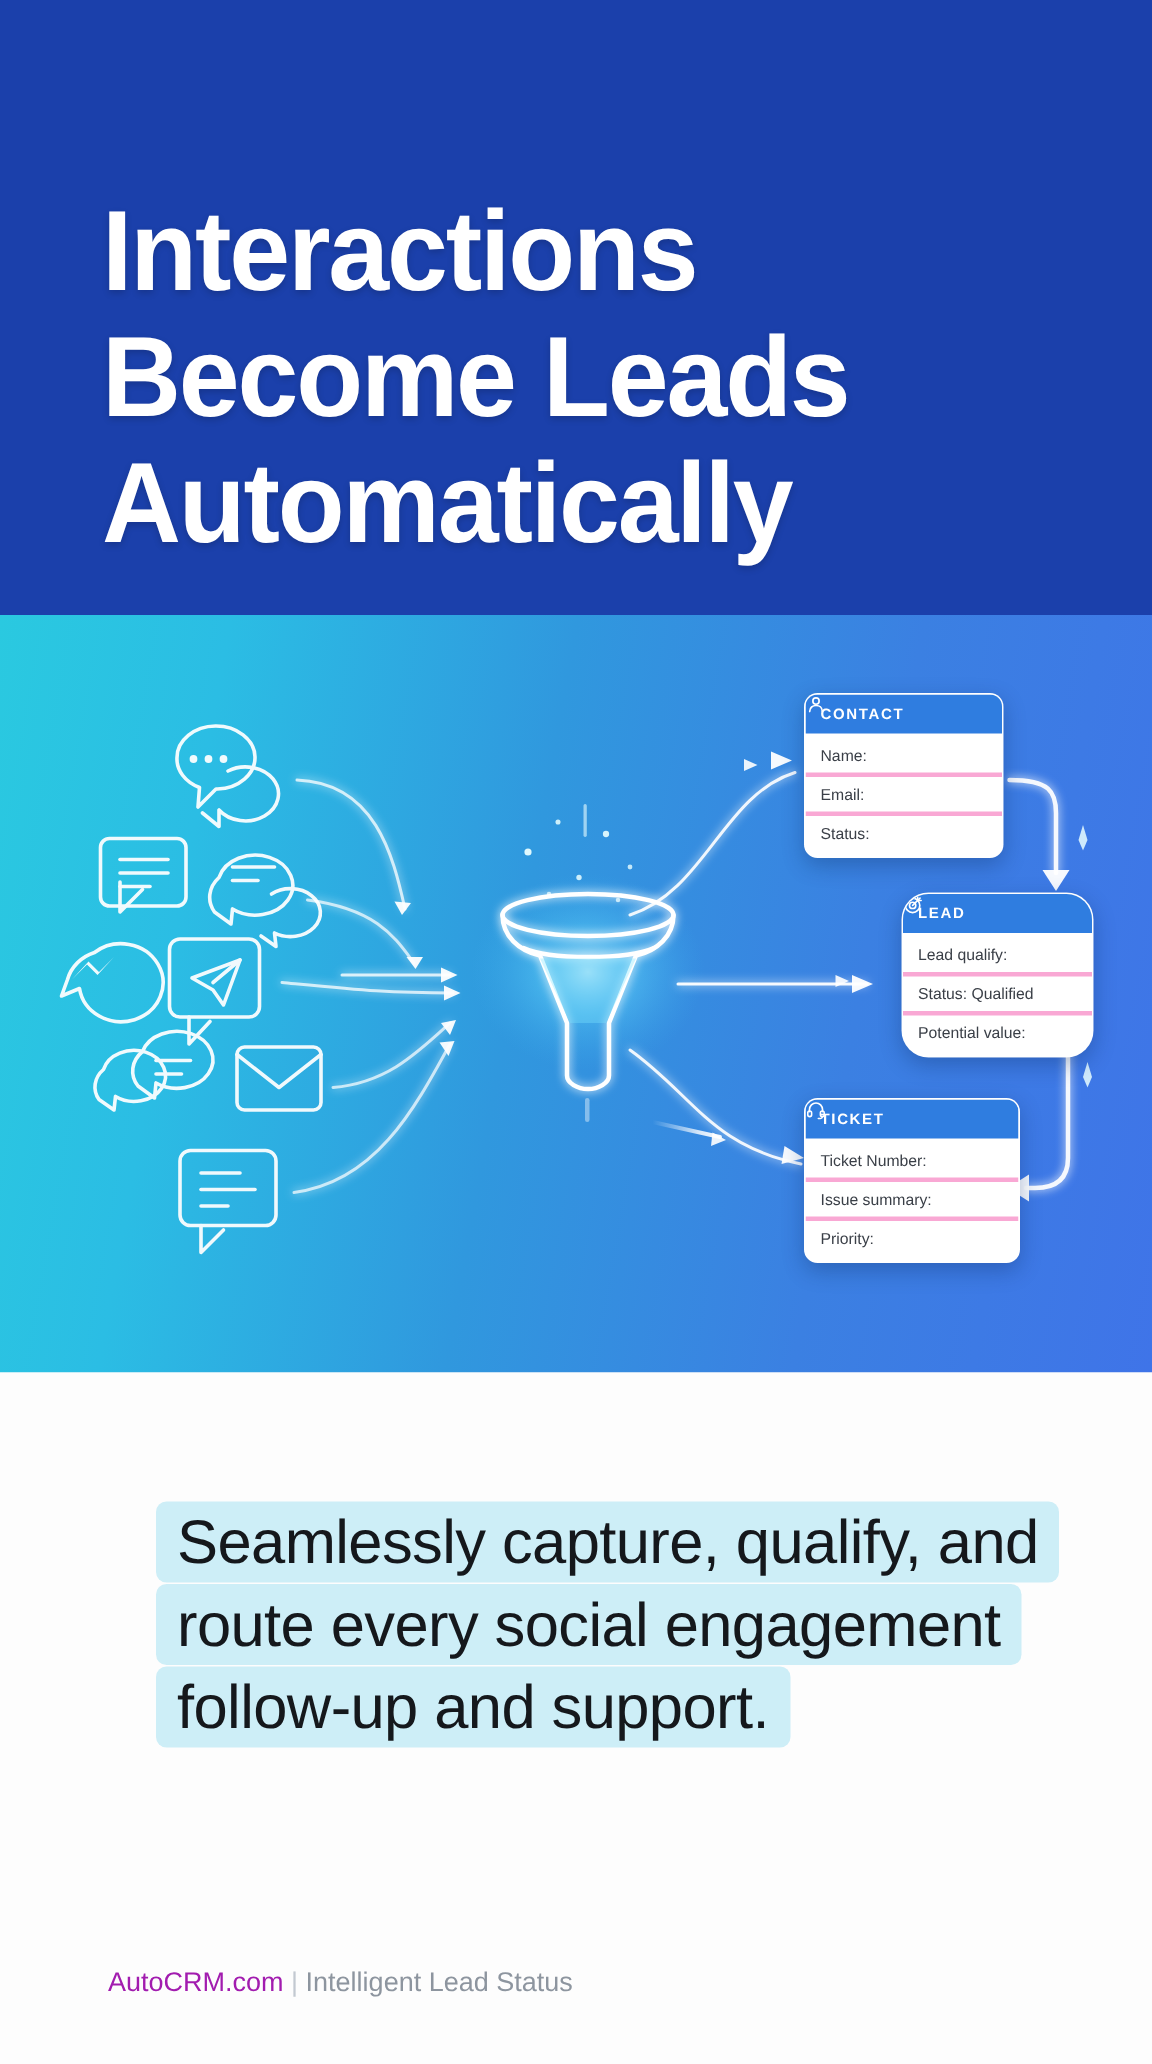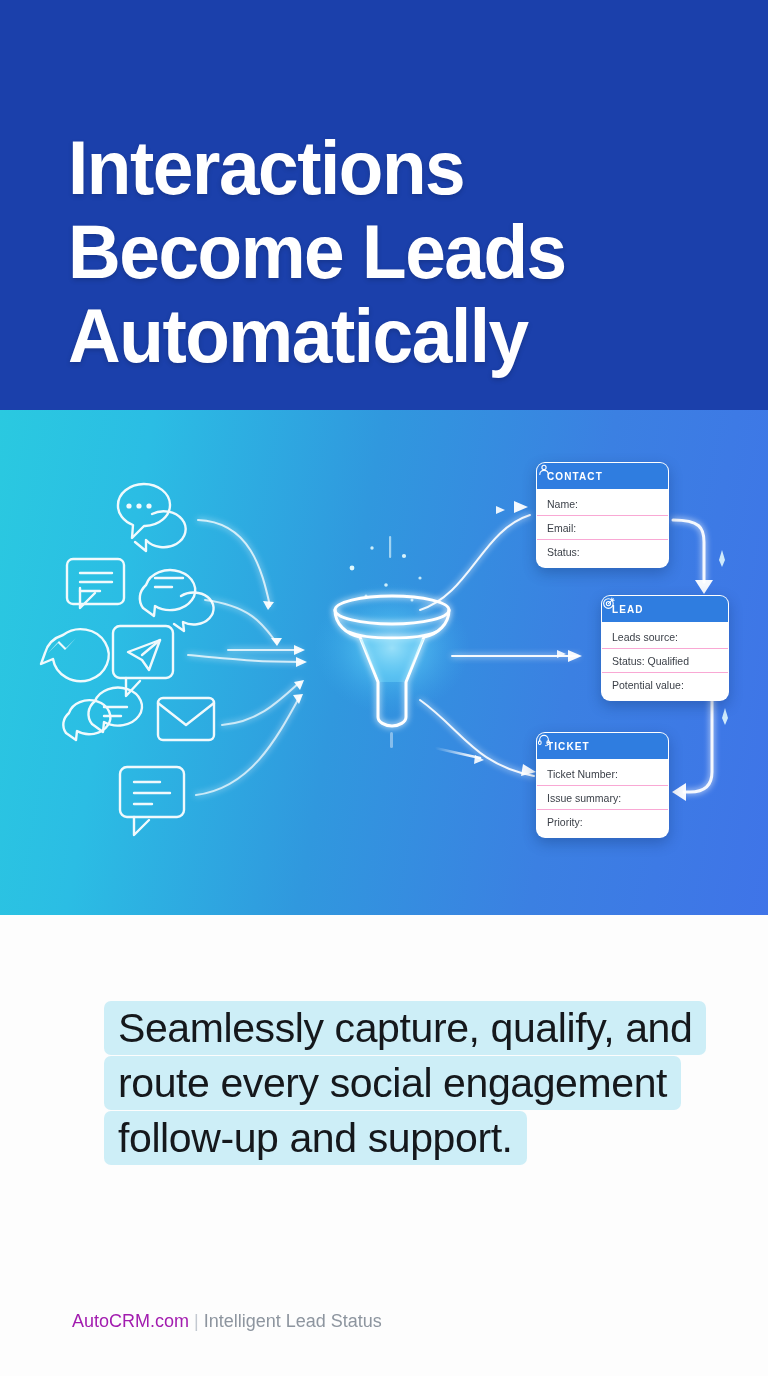--- a/index.html
+++ b/index.html
@@ -56,21 +56,21 @@
     padding: 0 10px;
   }
   .crm-card .card-head .ttl {
     color:#ffffff; font-size:10px; font-weight:700; letter-spacing:1.1px;
   }
   .crm-card .card-head svg { display:block; }
   .crm-card .card-body { padding: 3px 0 4px 0; }
   .crm-card .row {
     font-size: 10.5px; color:#3a3f47;
     padding: 5.5px 10px 5.5px 10px;
-    border-bottom: 1px solid #f9a8d4;
+    border-bottom: 3px solid #f9a8d4;
     white-space: nowrap;
   }
   .crm-card .row:last-child { border-bottom: none; }
 
   
   .body-section {
     position:absolute; left:0; top:915px; width:768px; height:461px;
     background:#fdfdfd;
   }
   .body-copy {
@@ -281,38 +281,38 @@
         </svg>
         <span class="ttl">CONTACT</span>
       </div>
       <div class="card-body">
         <div class="row">Name:</div>
         <div class="row">Email:</div>
         <div class="row">Status:</div>
       </div>
     </div>
 
-    <div class="crm-card" style="left:601px; top:185px; width:128px;">
+    <div class="crm-card" style="left:601px; top:185px; width:128px;border-radius:18px;">
       <div class="card-head">
         <svg width="14" height="14" viewBox="0 0 24 24">
           <circle cx="11" cy="13" r="8.2" fill="none" stroke="#ffffff" stroke-width="1.9"></circle>
           <circle cx="11" cy="13" r="3.6" fill="none" stroke="#ffffff" stroke-width="1.9"></circle>
           <path d="M11,13 L19.5,4.8" stroke="#ffffff" stroke-width="1.9" stroke-linecap="round" fill="none"></path>
           <path d="M16.8,3.4 l0,4 l4,0" stroke="#ffffff" stroke-width="1.7" fill="none" stroke-linecap="round" stroke-linejoin="round"></path>
         </svg>
         <span class="ttl">LEAD</span>
       </div>
       <div class="card-body">
-        <div class="row">Leads source:</div>
+        <div class="row">Lead qualify:</div>
         <div class="row">Status: Qualified</div>
         <div class="row">Potential value:</div>
       </div>
     </div>
 
-    <div class="crm-card" style="left:536px; top:322px; width:133px;">
+    <div class="crm-card" style="left:536px; top:322px; width:144px;">
       <div class="card-head">
         <svg width="14" height="14" viewBox="0 0 24 24">
           <path d="M4.5,14 L4.5,11.8 C4.5,7.3 8,4 12,4 C16,4 19.5,7.3 19.5,11.8 L19.5,14" fill="none" stroke="#ffffff" stroke-width="1.9" stroke-linecap="round"></path>
           <rect x="2.6" y="13.2" width="4.4" height="6.4" rx="2.2" fill="none" stroke="#ffffff" stroke-width="1.8"></rect>
           <rect x="17" y="13.2" width="4.4" height="6.4" rx="2.2" fill="none" stroke="#ffffff" stroke-width="1.8"></rect>
           <path d="M19.2,19.6 C19.2,21.2 17.2,21.8 14.6,21.8" fill="none" stroke="#ffffff" stroke-width="1.7" stroke-linecap="round"></path>
         </svg>
         <span class="ttl">TICKET</span>
       </div>
       <div class="card-body">

